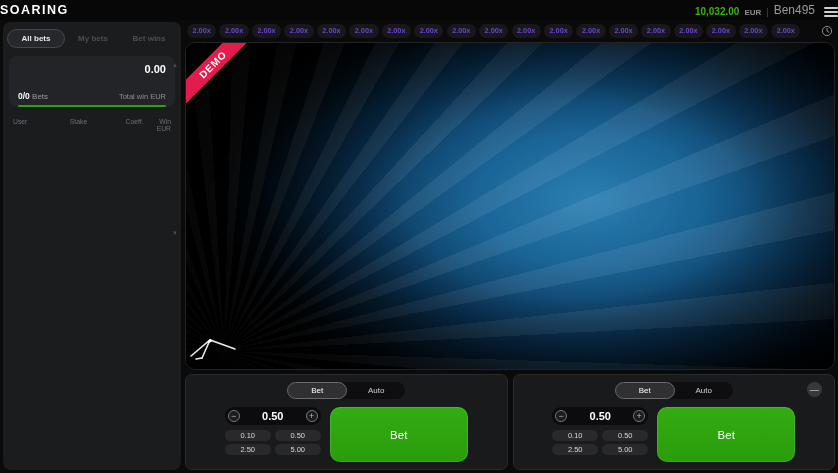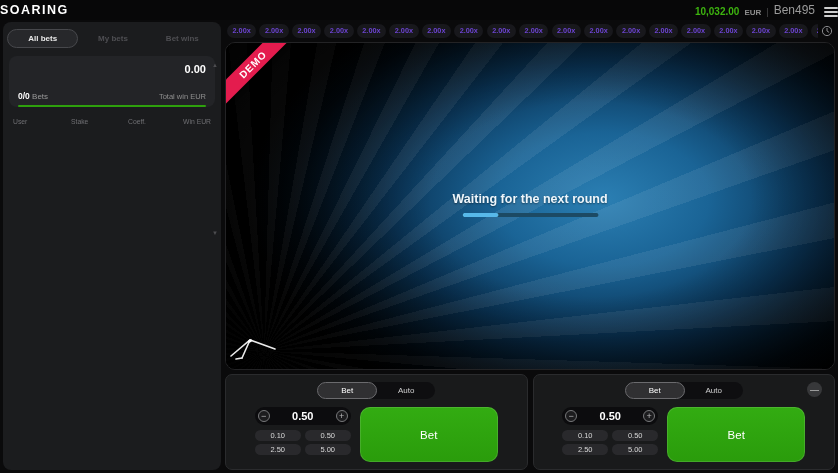--- a/index.html
+++ b/index.html
@@ -13,21 +13,21 @@
   .top-right { display:flex; align-items:flex-end; gap:5px; }
   .balance { color:#3db30f; font-size:10px; font-weight:bold; }
   .currency { color:#8d8d8d; font-size:8px; font-weight:bold; }
   .sep { color:#4a4a4a; font-size:9px; }
   .username { color:#9a9a9a; font-size:12px; }
   .hamburger { width:14px; height:10px; display:flex; flex-direction:column; justify-content:space-between; cursor:pointer; margin-left:4px; }
   .hamburger div { height:1.6px; background:#cfcfcf; border-radius:1px; }
 
   
   .content { display:flex; gap:4px; padding:2px 3px 3px 3px; height:453px; }
-  .sidebar { width:218px; background:#1b1c1e; border-radius:8px; padding:5px 0 0 0; position:relative; }
+  .sidebar { width:178px; background:#1b1c1e; border-radius:8px; padding:5px 0 0 0; position:relative; }
   .main { flex:1; display:flex; flex-direction:column; min-width:0; }
 
   
   .side-tabs { display:flex; align-items:center; padding:2px 4px; }
   .side-tab { flex:1; text-align:center; font-size:8px; color:#4e4e52; padding:4px 0; cursor:pointer; font-weight:bold; }
   .side-tab.active { background:#27282b; border:1px solid #47484c; border-radius:11px; color:#e8e8e8; }
   .summary-card { margin:6px 6px 4px 6px; background:#232427; border-radius:8px; padding:7px 9px 0 9px; }
   .summary-total { text-align:right; color:#fff; font-size:11px; font-weight:bold; line-height:12px; }
   .summary-row { display:flex; justify-content:space-between; align-items:flex-end; margin-top:1px; }
   .bets-count { font-size:8px; color:#9a9a9a; }
@@ -161,26 +161,20 @@
             <path d="M6 3.4 V6 L7.8 7.2" fill="none" stroke="#8a8a8d" stroke-width="1" stroke-linecap="round"></path>
           </svg>
       </span>
     </div>
 
     <div class="game">
       <div class="glow"></div>
       <div class="rays"></div>
       <div class="vignette"></div>
       <div class="ribbon">DEMO</div>
-      <div class="waiting">
-        <div class="waiting-text">Waiting for the next round</div>
-        <div class="progress">
-          <div class="progress-fill" style="width: 27%;"></div>
-        </div>
-      </div>
       <div class="plane">
         <svg width="48" height="30" viewBox="0 0 48 30">
           <g fill="none" stroke="#e9e9e9" stroke-width="1.6" stroke-linecap="round">
             <path d="M2 24 L21 8 L46 17"></path>
             <path d="M21 8 L13 26"></path>
             <path d="M13 26 L7 27"></path>
           </g>
           <ellipse cx="21" cy="9" rx="2.2" ry="1.4" fill="#fff" transform="rotate(-25 21 9)"></ellipse>
         </svg>
       </div>

